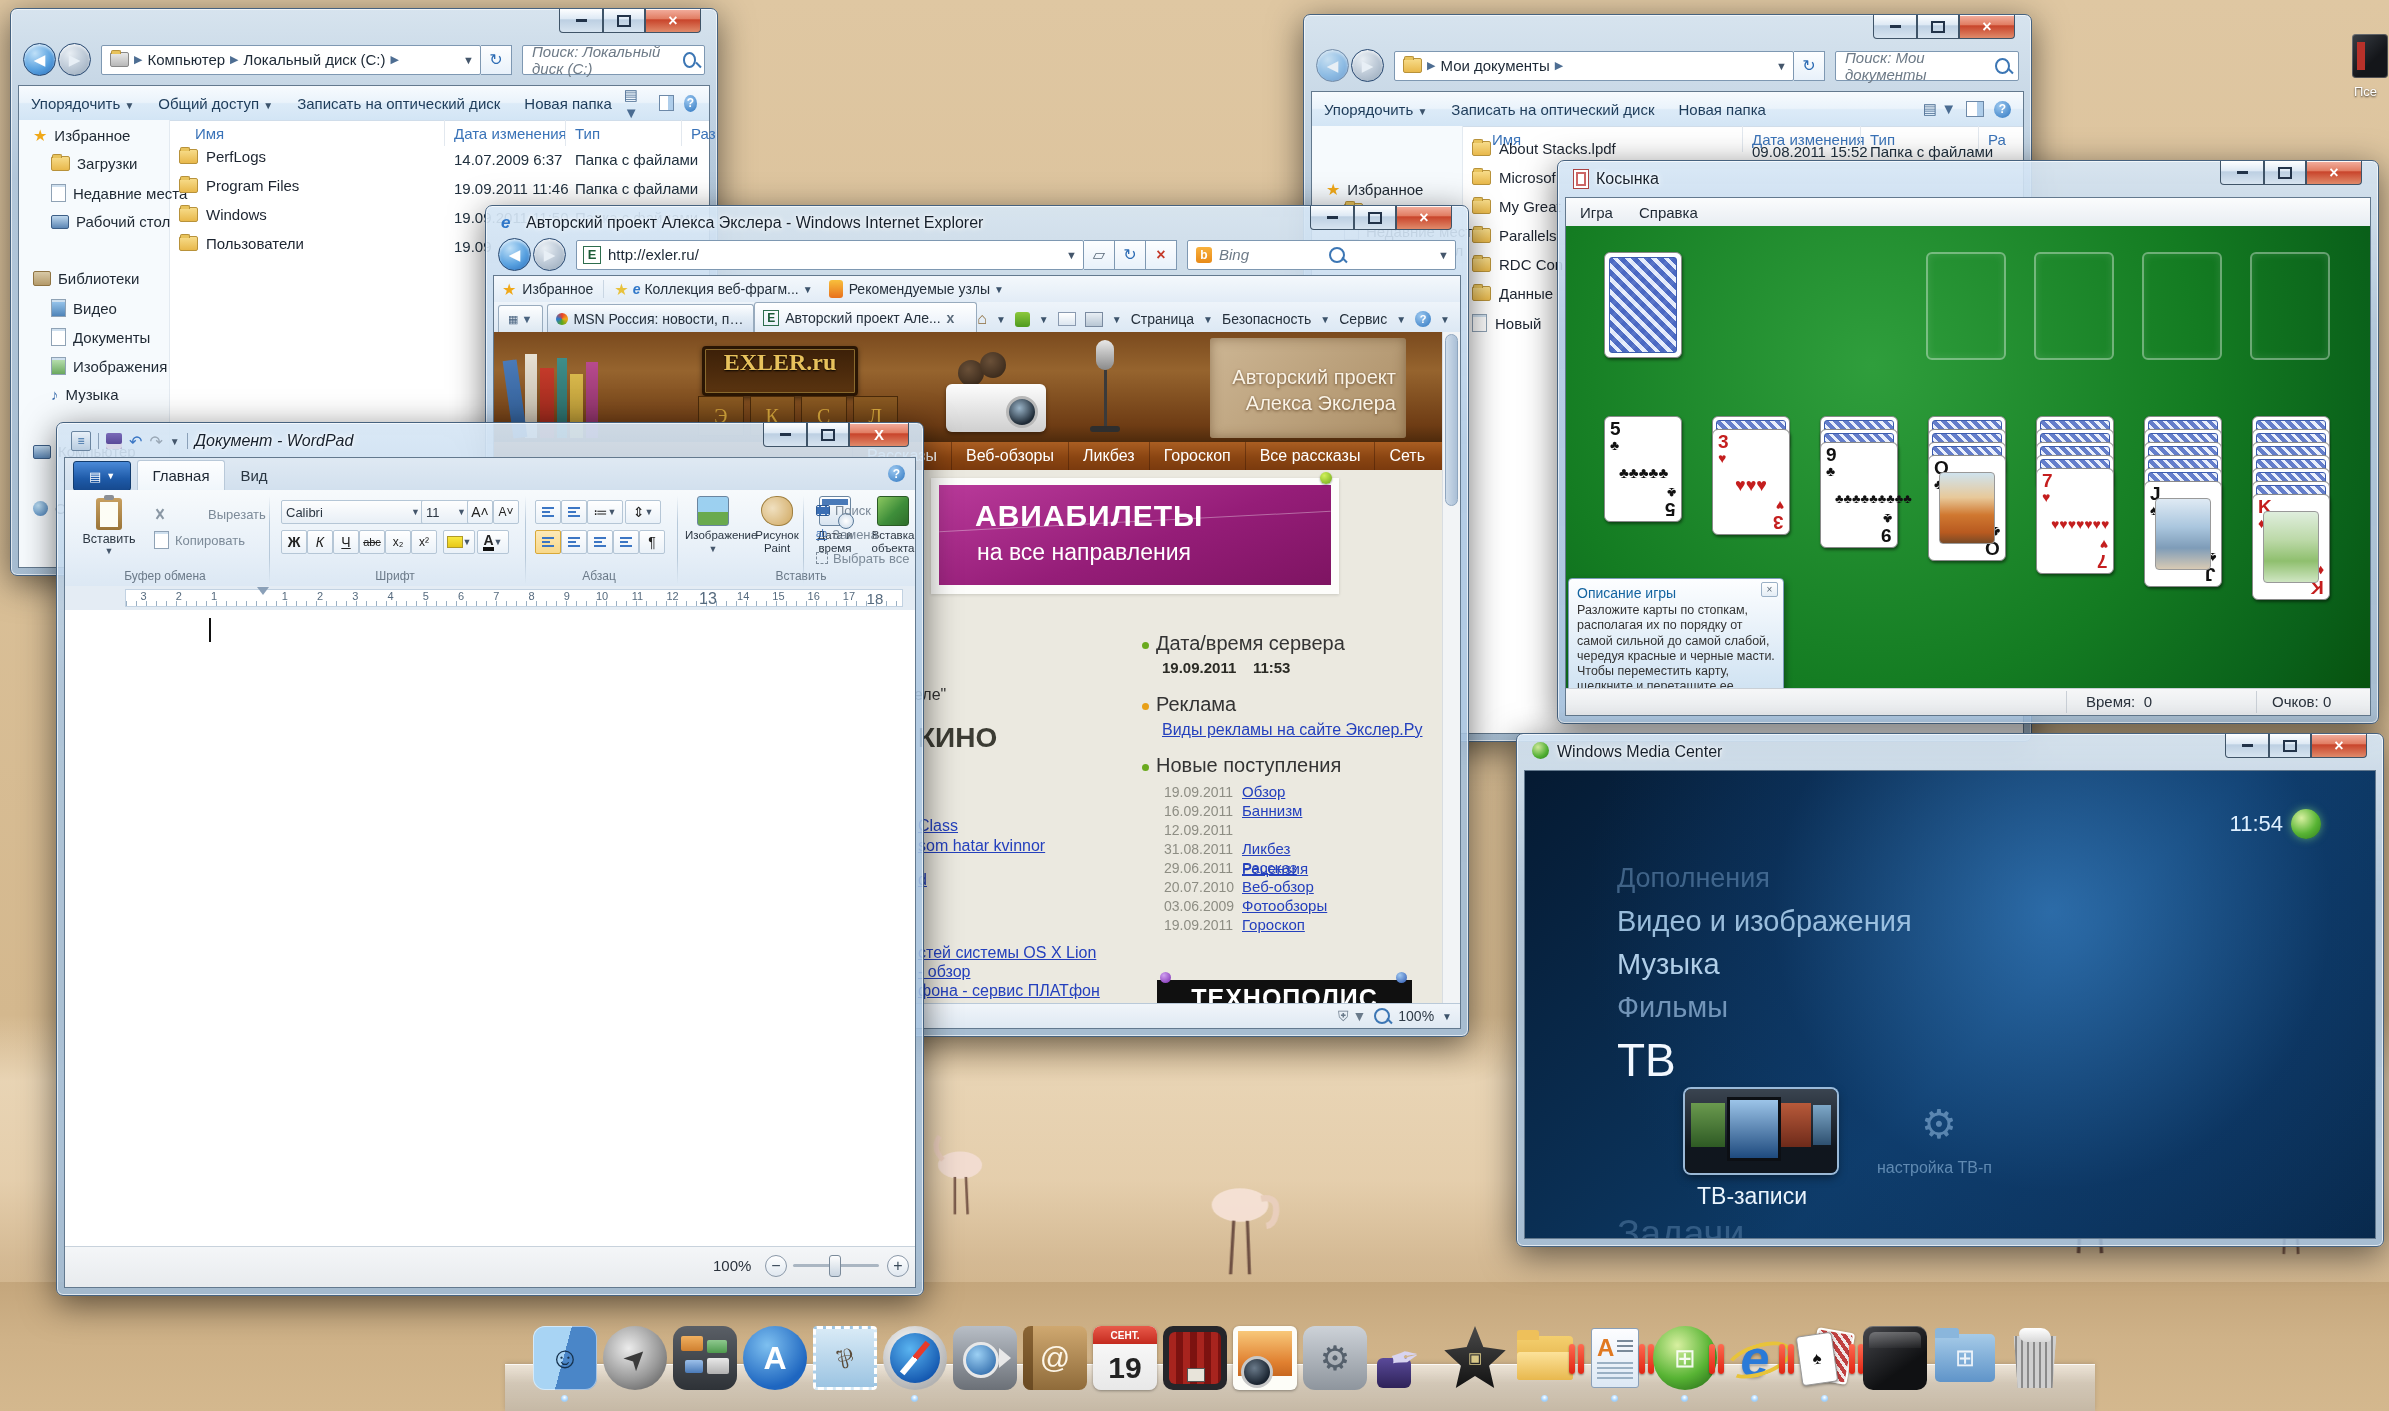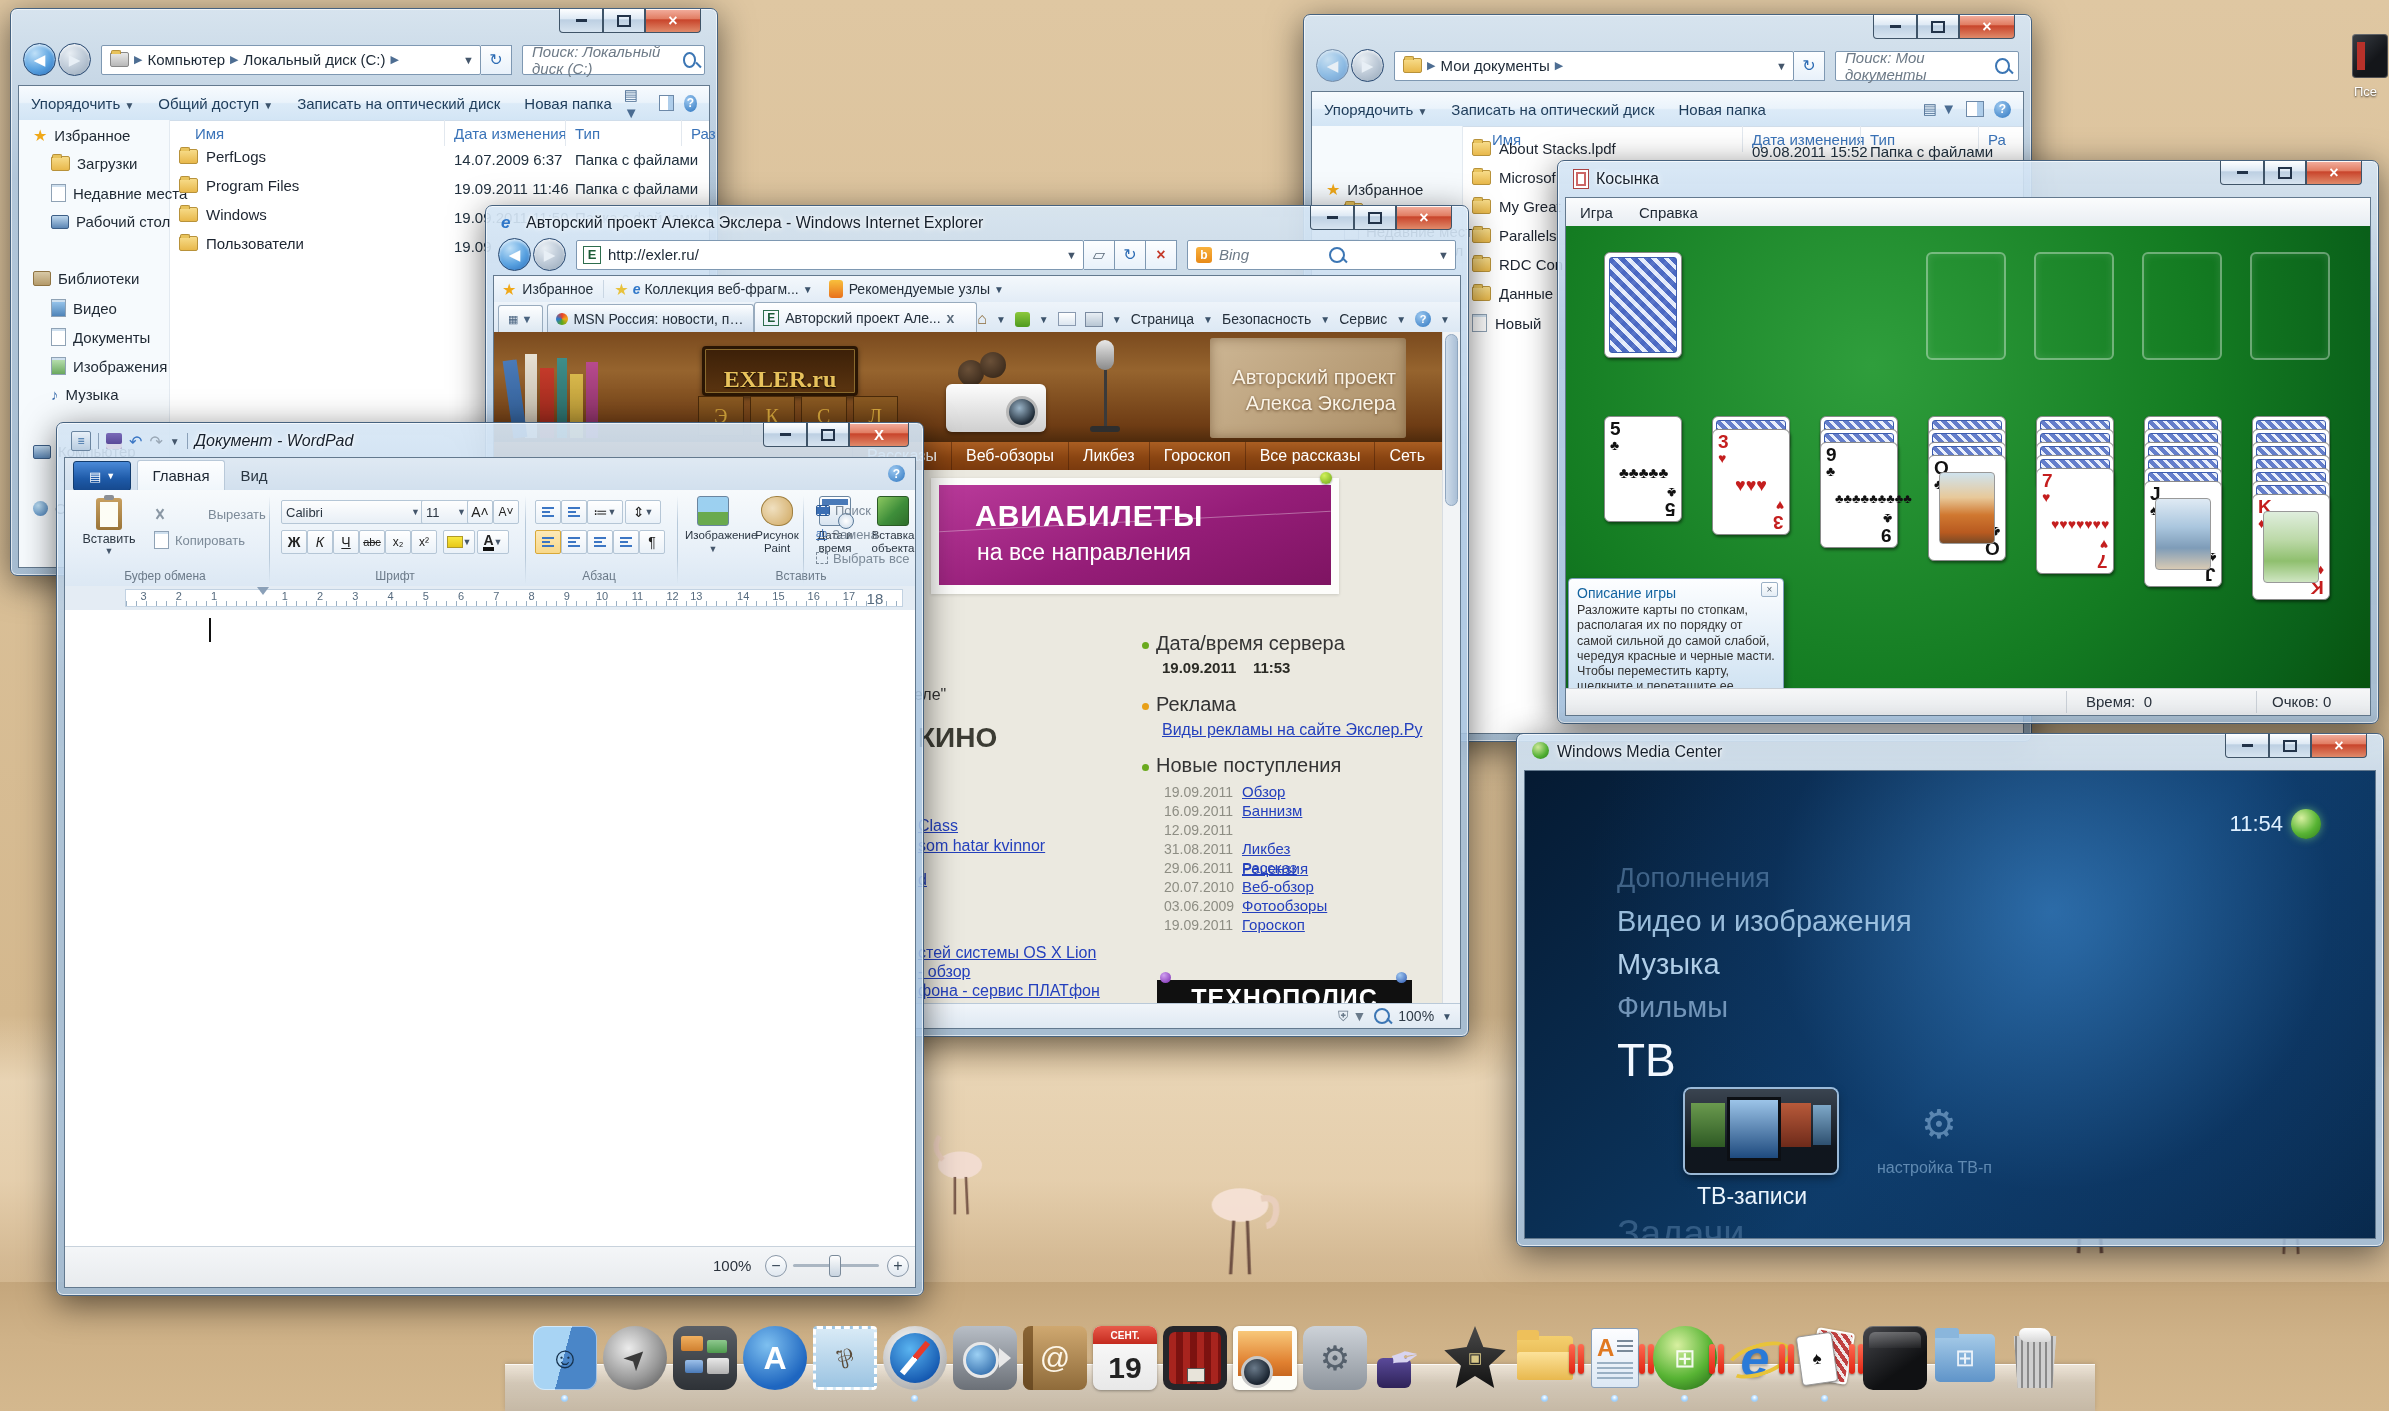--- a/index.html
+++ b/index.html
@@ -486,21 +486,21 @@
 
       <div class="abs" style="left:0;top:0;width:949px;height:110px;background:linear-gradient(#7a4a1e,#96642e 35%,#6e3c14 85%,#4e2a0c);">
         <div class="abs" style="left:14px;top:10px;width:170px;height:96px;display:flex;align-items:flex-end;gap:3px;">
           <span style="width:14px;height:78px;background:linear-gradient(#4a7ab8,#2c588e);transform:rotate(-8deg);"></span>
           <span style="width:12px;height:84px;background:linear-gradient(#e8e2d4,#b8b0a0);"></span>
           <span style="width:14px;height:70px;background:linear-gradient(#c43a2a,#8e2418);"></span>
           <span style="width:10px;height:80px;background:linear-gradient(#3e8e8a,#276360);"></span>
           <span style="width:13px;height:64px;background:linear-gradient(#d8b84c,#a8882c);"></span>
           <span style="width:12px;height:76px;background:linear-gradient(#b84a8e,#7e2c5c);"></span>
         </div>
-        <div class="abs" style="left:208px;top:14px;width:150px;height:44px;background:linear-gradient(#3c2008,#5a3410);border:3px solid #2a1604;border-radius:4px;box-shadow:inset 0 0 0 1px #8a6a2e,0 2px 5px rgba(0,0,0,.5);display:flex;align-items:flex-end;justify-content:center;">
+        <div class="abs" style="left:208px;top:14px;width:150px;height:44px;background:linear-gradient(#3c2008,#5a3410);border:3px solid #2a1604;border-radius:4px;box-shadow:inset 0 0 0 1px #8a6a2e,0 2px 5px rgba(0,0,0,.5);display:flex;align-items:flex-start;justify-content:center;">
           <span style="font-family:'Liberation Serif',serif;font-weight:bold;font-size:24px;color:#e8c25c;text-shadow:0 1px 2px #000;">EXLER.ru</span>
         </div>
         <div class="abs" style="left:204px;top:64px;width:200px;height:40px;display:flex;gap:6px;">
           <span style="flex:1;background:linear-gradient(#8a5a22,#6a3c12);border:1px solid #4a2a0a;color:#d8a83c;font-family:'Liberation Serif',serif;font-size:20px;display:flex;align-items:center;justify-content:center;">Э</span>
           <span style="flex:1;background:linear-gradient(#8a5a22,#6a3c12);border:1px solid #4a2a0a;color:#d8a83c;font-family:'Liberation Serif',serif;font-size:20px;display:flex;align-items:center;justify-content:center;">К</span>
           <span style="flex:1;background:linear-gradient(#8a5a22,#6a3c12);border:1px solid #4a2a0a;color:#d8a83c;font-family:'Liberation Serif',serif;font-size:20px;display:flex;align-items:center;justify-content:center;">С</span>
           <span style="flex:1;background:linear-gradient(#8a5a22,#6a3c12);border:1px solid #4a2a0a;color:#d8a83c;font-family:'Liberation Serif',serif;font-size:20px;display:flex;align-items:center;justify-content:center;">Л</span>
         </div>
         <div class="abs" style="left:452px;top:42px;width:100px;height:58px;">
           <span style="position:absolute;left:12px;top:-14px;width:26px;height:26px;border-radius:50%;background:radial-gradient(circle at 40% 35%,#6a5038,#2e2014);"></span>
@@ -950,21 +950,21 @@
         <span style="flex:1;text-align:center;font-size:11px;color:#556a7e;">3</span>
         <span style="flex:1;text-align:center;font-size:11px;color:#556a7e;">4</span>
         <span style="flex:1;text-align:center;font-size:11px;color:#556a7e;">5</span>
         <span style="flex:1;text-align:center;font-size:11px;color:#556a7e;">6</span>
         <span style="flex:1;text-align:center;font-size:11px;color:#556a7e;">7</span>
         <span style="flex:1;text-align:center;font-size:11px;color:#556a7e;">8</span>
         <span style="flex:1;text-align:center;font-size:11px;color:#556a7e;">9</span>
         <span style="flex:1;text-align:center;font-size:11px;color:#556a7e;">10</span>
         <span style="flex:1;text-align:center;font-size:11px;color:#556a7e;">11</span>
         <span style="flex:1;text-align:center;font-size:11px;color:#556a7e;">12</span>
-        <span style="flex:1;font-size:11px;color:#556a7e;">13</span>
+        <span style="flex:1;text-align:center;font-size:16px;color:#556a7e;">13</span>
         <span style="flex:1;text-align:center;font-size:11px;color:#556a7e;">14</span>
         <span style="flex:1;text-align:center;font-size:11px;color:#556a7e;">15</span>
         <span style="flex:1;text-align:center;font-size:11px;color:#556a7e;">16</span>
         <span style="flex:1;text-align:center;font-size:11px;color:#556a7e;">17</span>
         <span style="flex:1;text-align:left;font-size:15px;color:#556a7e;">18</span>
       </div>
       <span style="position:absolute;left:192px;top:1px;width:0;height:0;border-left:6px solid transparent;border-right:6px solid transparent;border-top:8px solid #8aa0b8;"></span>
     </div>
 
     <div style="position:absolute;left:0;right:0;top:152px;bottom:40px;background:#fff;">

